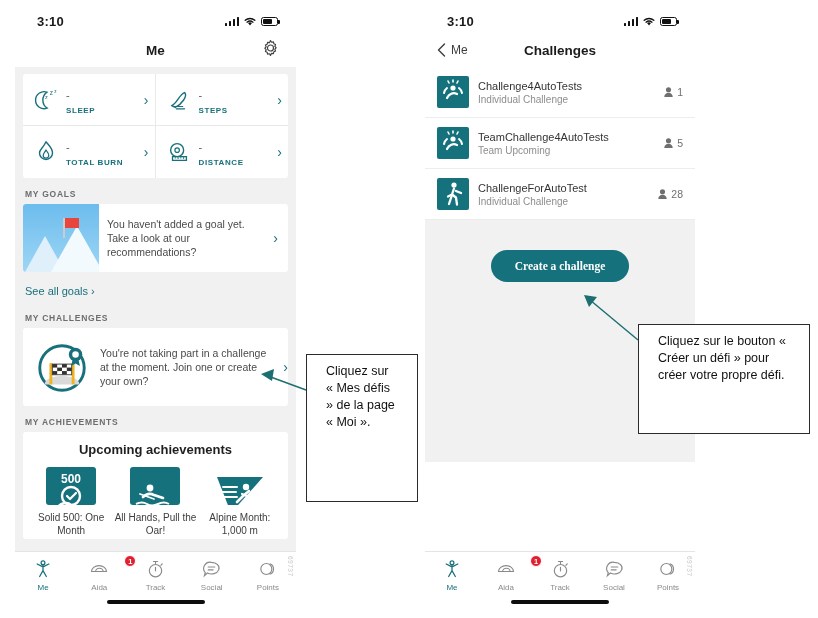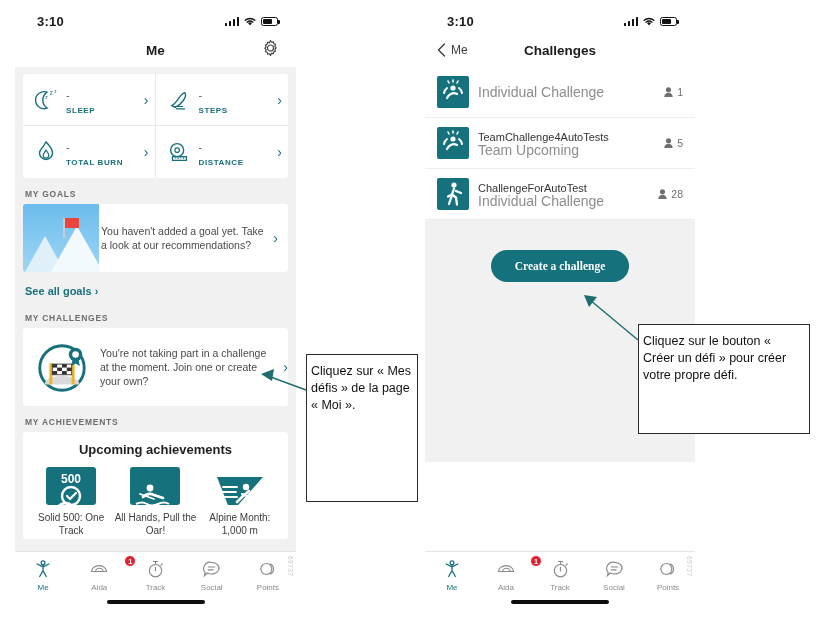--- a/index.html
+++ b/index.html
@@ -71,45 +71,45 @@
   .chev { color: #17707c; font-size: 14px; line-height: 1; }
 
   
   .goal-card { display: flex; align-items: stretch; overflow: hidden; height: 68px; }
   .goal-img { width: 76px; position: relative; overflow: hidden; background: linear-gradient(#6cbced, #9ed6f5); flex: none; }
   .goal-img .mt { position:absolute; bottom:0; width:0; height:0; border-style: solid; }
   .goal-img .m1 { left: 2px; border-width: 0 20px 36px 20px; border-color: transparent transparent #dff0fb transparent; }
   .goal-img .m2 { left: 28px; border-width: 0 26px 46px 26px; border-color: transparent transparent #f3fafe transparent; }
   .goal-img .flag { position:absolute; left:40px; top:14px; width:2px; height:20px; background:#c9cdd1; }
   .goal-img .flag::after { content:""; position:absolute; left:2px; top:0; width:14px; height:10px; background:#e8453c; }
-  .goal-txt { flex: 1; display: flex; align-items: center; padding: 0 6px 0 2px; }
+  .goal-txt { flex: 1; display: flex; align-items: center; padding: 0 6px 0 8px; }
   .goal-txt p { font-size: 10.5px; line-height: 14px; color: #4a4a4a; }
   .link-row { padding: 9px 10px 3px 10px; }
-  .link-row a { font-size: 11px; font-weight: bold; color: #17707c; text-decoration: none; }
+  .link-row a { font-size: 11px; font-weight: normal; color: #17707c; text-decoration: none; }
 
   
   .promo { display: flex; align-items: center; height: 78px; padding: 0 0 0 10px; gap: 9px; }
   .promo .txt { flex: 1; }
   .promo .txt p { font-size: 10.5px; line-height: 14px; color: #4a4a4a; }
 
   
   .ach-card { padding: 10px 6px 2px 6px; }
   .ach-title { text-align: center; font-size: 13px; font-weight: bold; color: #1f1f1f; margin-bottom: 10px; }
   .ach-row { display: flex; }
   .ach { flex: 1; text-align: center; }
   .ach .tile { width: 50px; height: 38px; margin: 0 auto 6px auto; background: #15717c; border-radius: 3px; position: relative; overflow: hidden; }
   .ach .cap { font-size: 10px; line-height: 13px; color: #3d3d3d; }
 
   
   .chal-list { background: #fff; }
   .chal-item { display: flex; align-items: center; gap: 9px; padding: 9px 12px; border-bottom: 1px solid #ededed; }
   .chal-tile { width: 32px; height: 32px; background: #15717c; border-radius: 2px; flex: none; position: relative; }
   .chal-txt { flex: 1; }
   .chal-txt .nm { font-size: 11px; color: #343434; line-height: 14px; }
-  .chal-txt .sub { font-size: 14px; color: #8d8d8d; line-height: 13px; }
+  .chal-txt .sub { font-size: 10px; color: #8d8d8d; line-height: 13px; }
   .chal-count { display: flex; align-items: center; gap: 3px; color: #6f6f6f; font-size: 10.5px; }
   .chal-empty { background: #f1f1f1; height: 242px; display: flex; align-items: flex-start; justify-content: center; padding-top: 30px; }
   .cta {
     background: #15717c; color: #fff; border: none; border-radius: 20px;
     padding: 10px 24px; font-size: 11.5px; font-weight: bold;
     font-family: Liberation Serif, serif; cursor: pointer;
   }
 
   
   .tabbar {
@@ -129,21 +129,21 @@
   }
   .homebar { position: absolute; bottom: 9px; left: 50%; transform: translateX(-50%); width: 98px; height: 4px; background: #0d0d0d; border-radius: 2px; }
   .buildno {
     position: absolute; right: 2px; bottom: 36px; font-size: 6.5px; color: #c9c9c9;
     writing-mode: vertical-rl; letter-spacing: .5px;
   }
 
   
   .callout {
     position: absolute; background: #fff; border: 1px solid #2b2b2b;
-    font-size: 12.5px; line-height: 17px; color: #111; padding: 8px 4px;
+    font-size: 12.5px; line-height: 17px; color: #111; padding: 8px 19px;
   }
   #callout-left  { left: 306px; top: 354px; width: 112px; height: 148px; }
   #callout-right { left: 638px; top: 324px; width: 172px; height: 110px; }
   .connector { position: absolute; pointer-events: none; }
 </style>
 </head>
 <body>
 
 <div class="stage">
 
@@ -288,21 +288,21 @@
 
           <div class="ach">
             <div class="tile">
               <svg width="50" height="50" viewBox="0 0 50 50">
                 <text x="25" y="16" text-anchor="middle" font-size="12" font-weight="bold" fill="#fff" font-family="Liberation Sans, sans-serif">500</text>
                 <circle cx="25" cy="29" r="9" fill="none" stroke="#fff" stroke-width="2.4"></circle>
                 <path d="M21 29l3 3 6-6" stroke="#fff" stroke-width="2.2" fill="none" stroke-linecap="round" stroke-linejoin="round"></path>
                 <path d="M9 44c4-8 12-10 16-6" stroke="#fff" stroke-width="2.4" fill="none" stroke-linecap="round"></path>
               </svg>
             </div>
-            <div class="cap">Solid 500: One Track</div>
+            <div class="cap">Solid 500: One Month</div>
           </div>
 
           <div class="ach">
             <div class="tile">
               <svg width="50" height="50" viewBox="0 0 50 50">
                 <circle cx="20" cy="21" r="3.4" fill="#fff"></circle>
                 <path d="M13 30c3-3 7-4 11-2l9 3" stroke="#fff" stroke-width="2.6" fill="none" stroke-linecap="round"></path>
                 <path d="M10 27l14 5" stroke="#fff" stroke-width="1.8" fill="none" stroke-linecap="round"></path>
                 <path d="M6 37q6-3 11 0t11 0 11 0" stroke="#fff" stroke-width="2" fill="none"></path>
                 <path d="M6 42q6-3 11 0t11 0 11 0" stroke="#fff" stroke-width="2" fill="none"></path>
@@ -417,20 +417,21 @@
       <div class="chal-item">
         <span class="chal-tile">
           <svg width="32" height="32" viewBox="0 0 32 32">
             <circle cx="16" cy="12" r="2.6" fill="#fff"></circle>
             <path d="M10 22c2-4 6-6 10-4" stroke="#fff" stroke-width="2.2" fill="none" stroke-linecap="round"></path>
             <path d="M7 17a8 8 0 0 1 3-5M25 17a8 8 0 0 0-3-5" stroke="#fff" stroke-width="2" fill="none" stroke-linecap="round"></path>
             <path d="M16 6v-2M12 7L11 5M20 7l1-2" stroke="#fff" stroke-width="1.6" stroke-linecap="round"></path>
           </svg>
         </span>
         <span class="chal-txt">
+          <span class="nm" style="display:block">Challenge4AutoTests</span>
           <span class="sub" style="display:block">Individual Challenge</span>
         </span>
         <span class="chal-count">
           <svg width="11" height="12" viewBox="0 0 12 13">
             <circle cx="6" cy="4" r="2.8" fill="#6f6f6f"></circle>
               <path d="M1.4 12a4.6 4.6 0 0 1 9.2 0z" fill="#6f6f6f"></path>
           </svg>
           <span>1</span>
         </span>
       </div>

